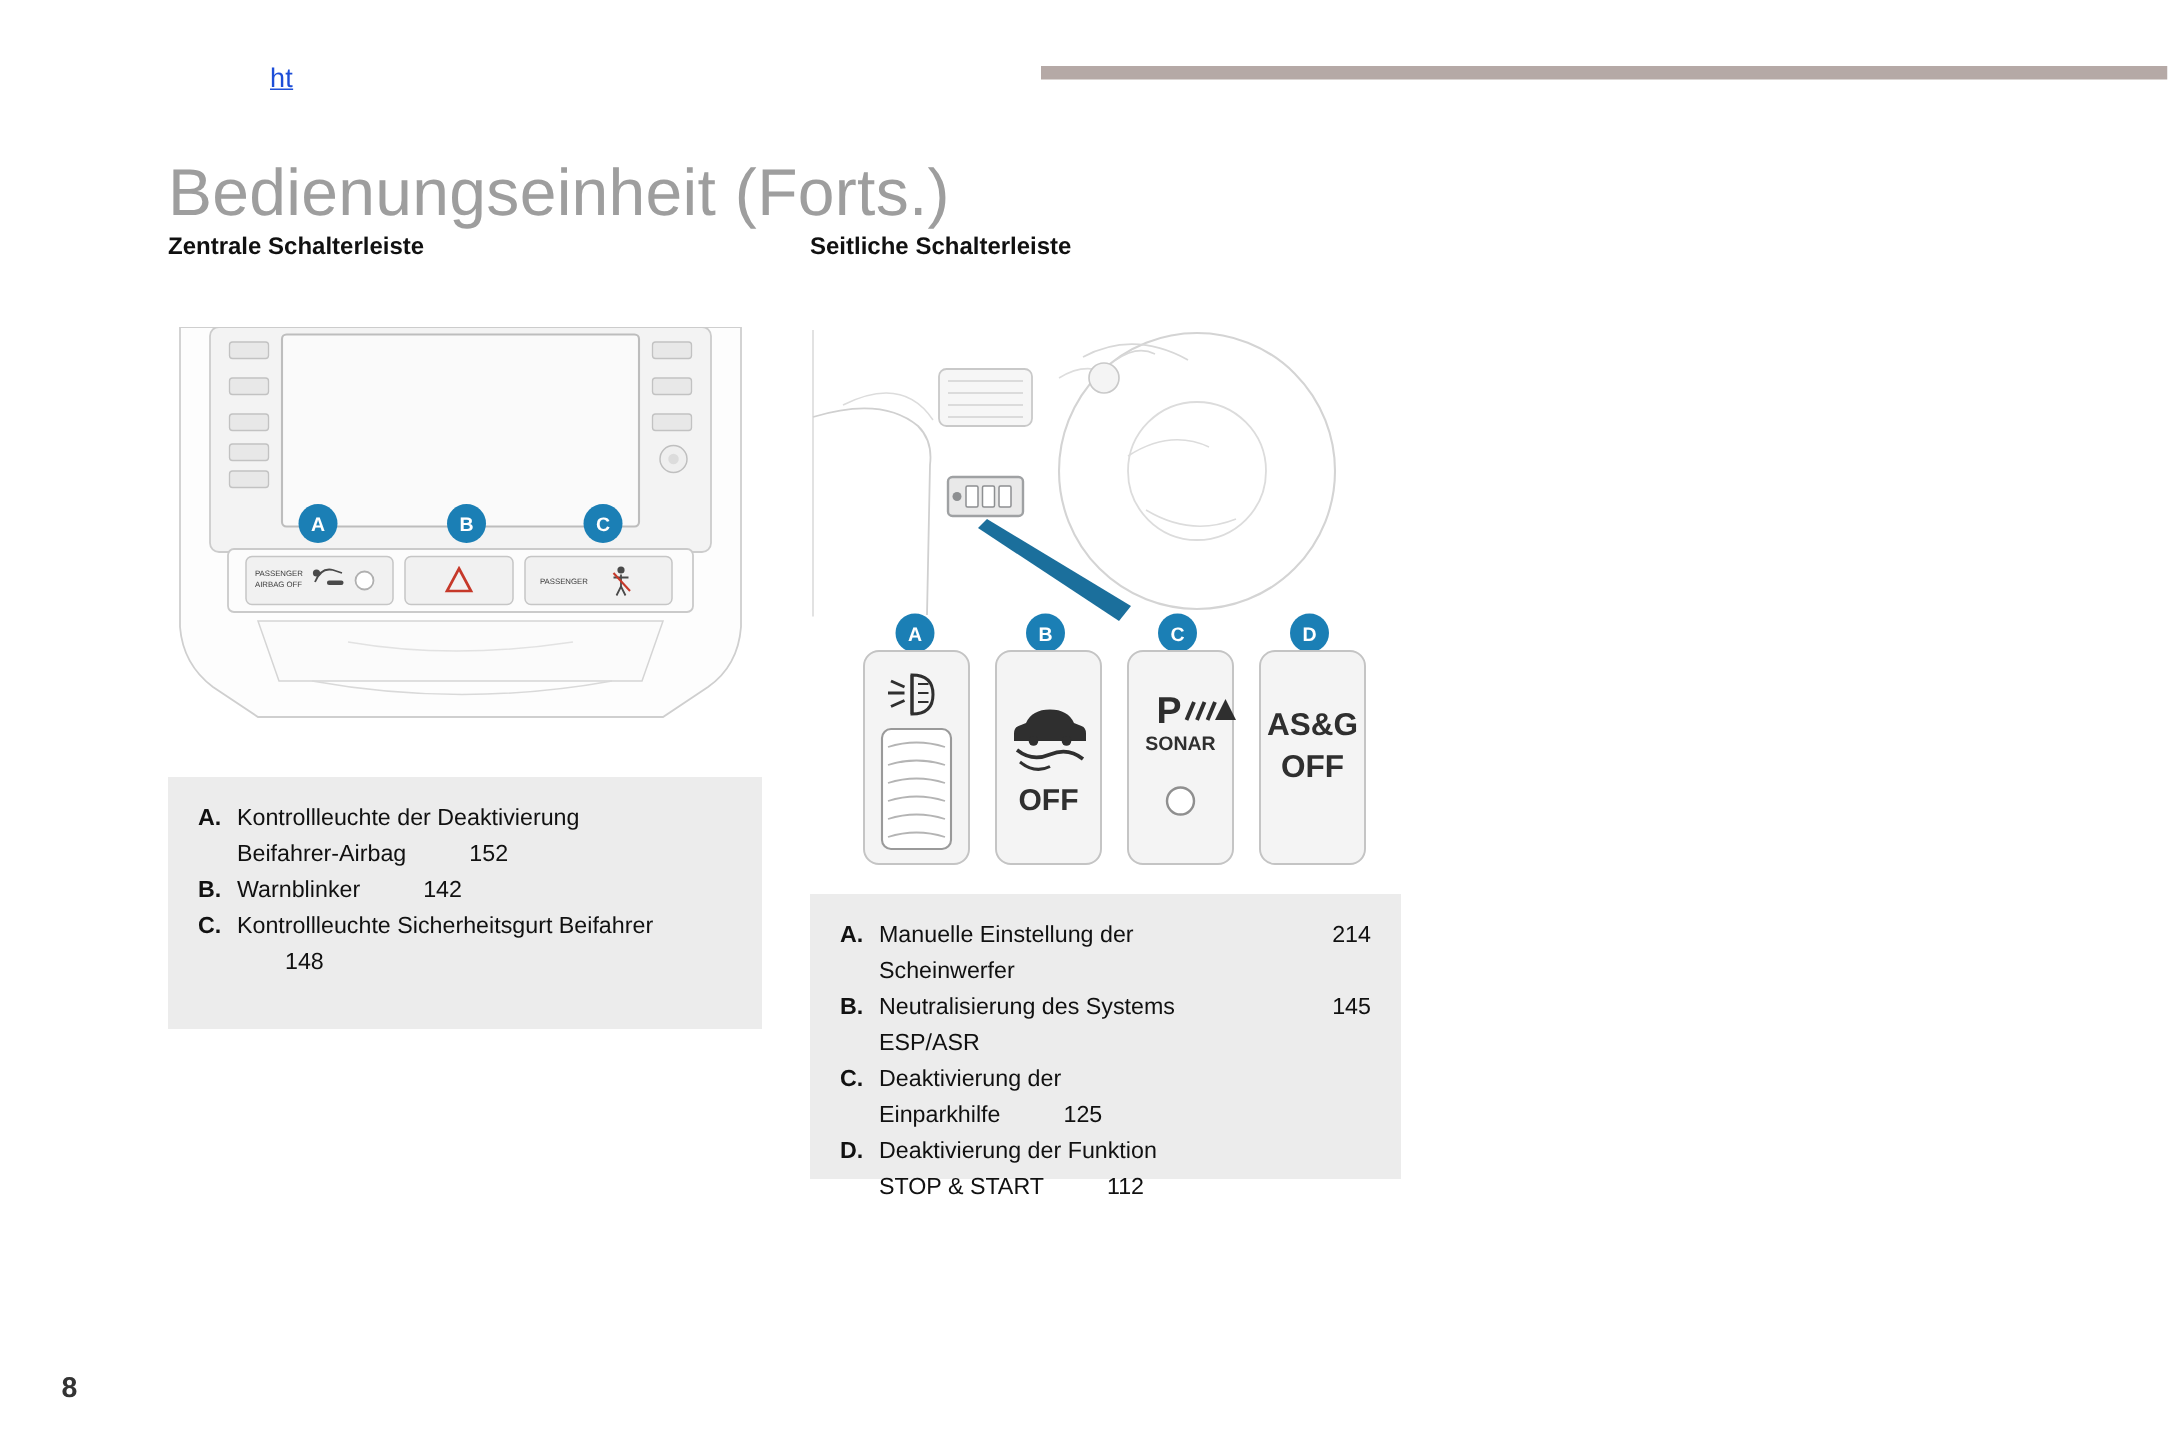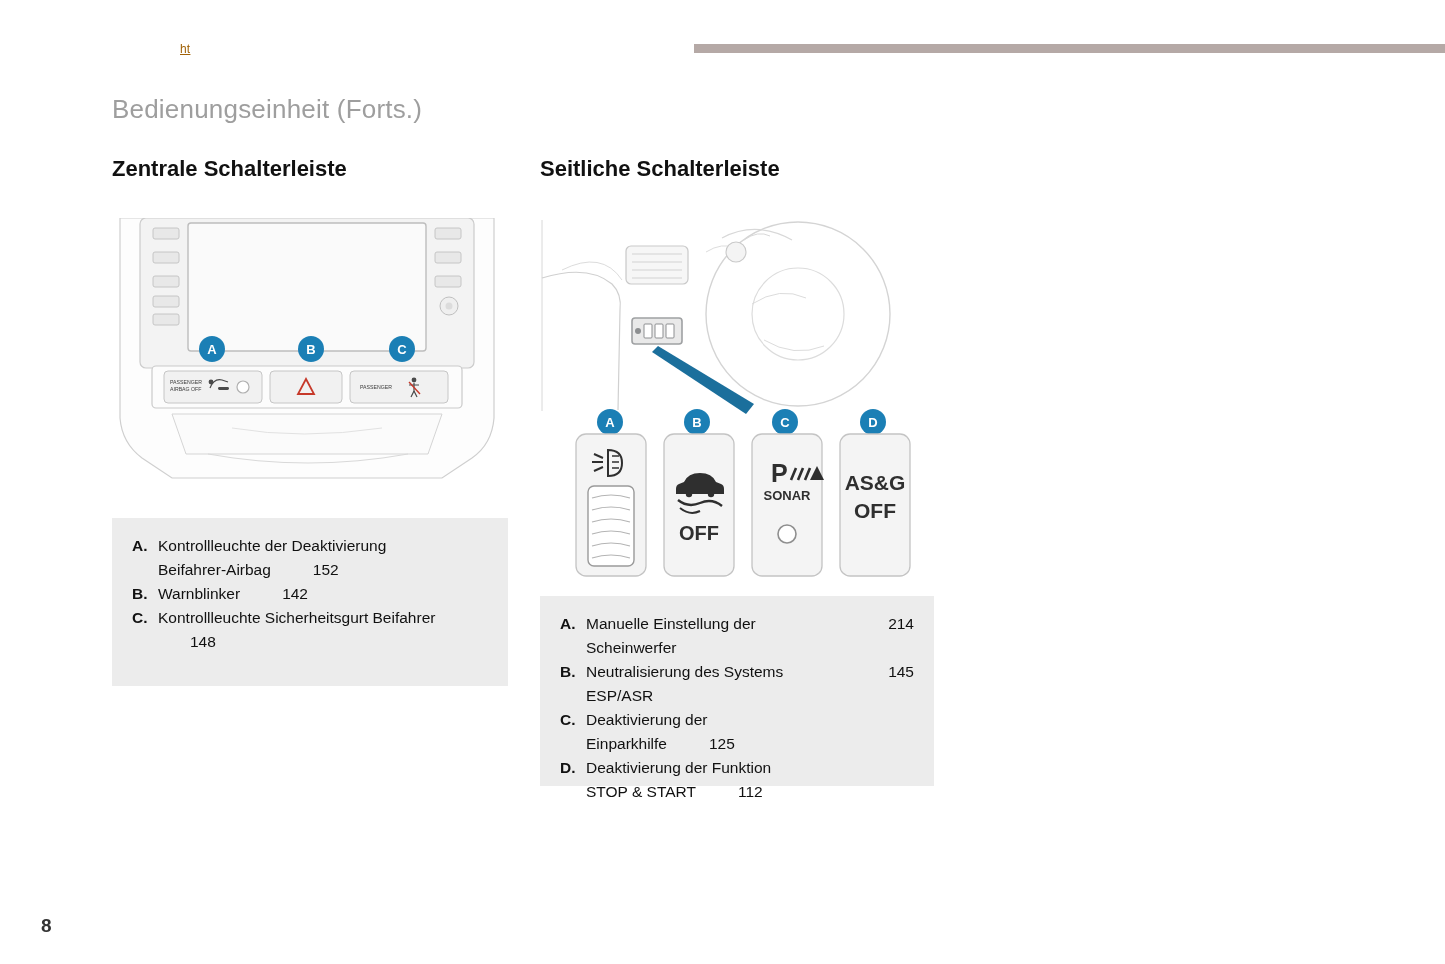--- a/index.html
+++ b/index.html
@@ -14,47 +14,47 @@
     color: #1a1a1a;
     position: relative;
     overflow: hidden;
   }
 
   
   .header-label {
     position: absolute;
     left: 180px;
     top: 42px;
-    font-size: 12px;
-    color: #a16207;
+    font-size: 18px;
+    color: #1d4ed8;
     letter-spacing: 0.2px;
     text-decoration: underline;
   }
   .header-rule {
     position: absolute;
     left: 694px;
     top: 44px;
     width: 751px;
     height: 9px;
     background: #b5a9a6;
   }
 
   
   .page-title {
     position: absolute;
     left: 112px;
-    top: 94px;
-    font-size: 26px;
+    top: 104px;
+    font-size: 44px;
     font-weight: 400;
     color: #9e9e9e;
     letter-spacing: 0.2px;
   }
   .section-title {
     position: absolute;
-    font-size: 22px;
+    font-size: 16px;
     font-weight: bold;
     color: #111;
   }
   #section-title-left { left: 112px; top: 156px; }
   #section-title-right { left: 540px; top: 156px; }
 
   
   .figure {
     position: absolute;
     overflow: hidden;

